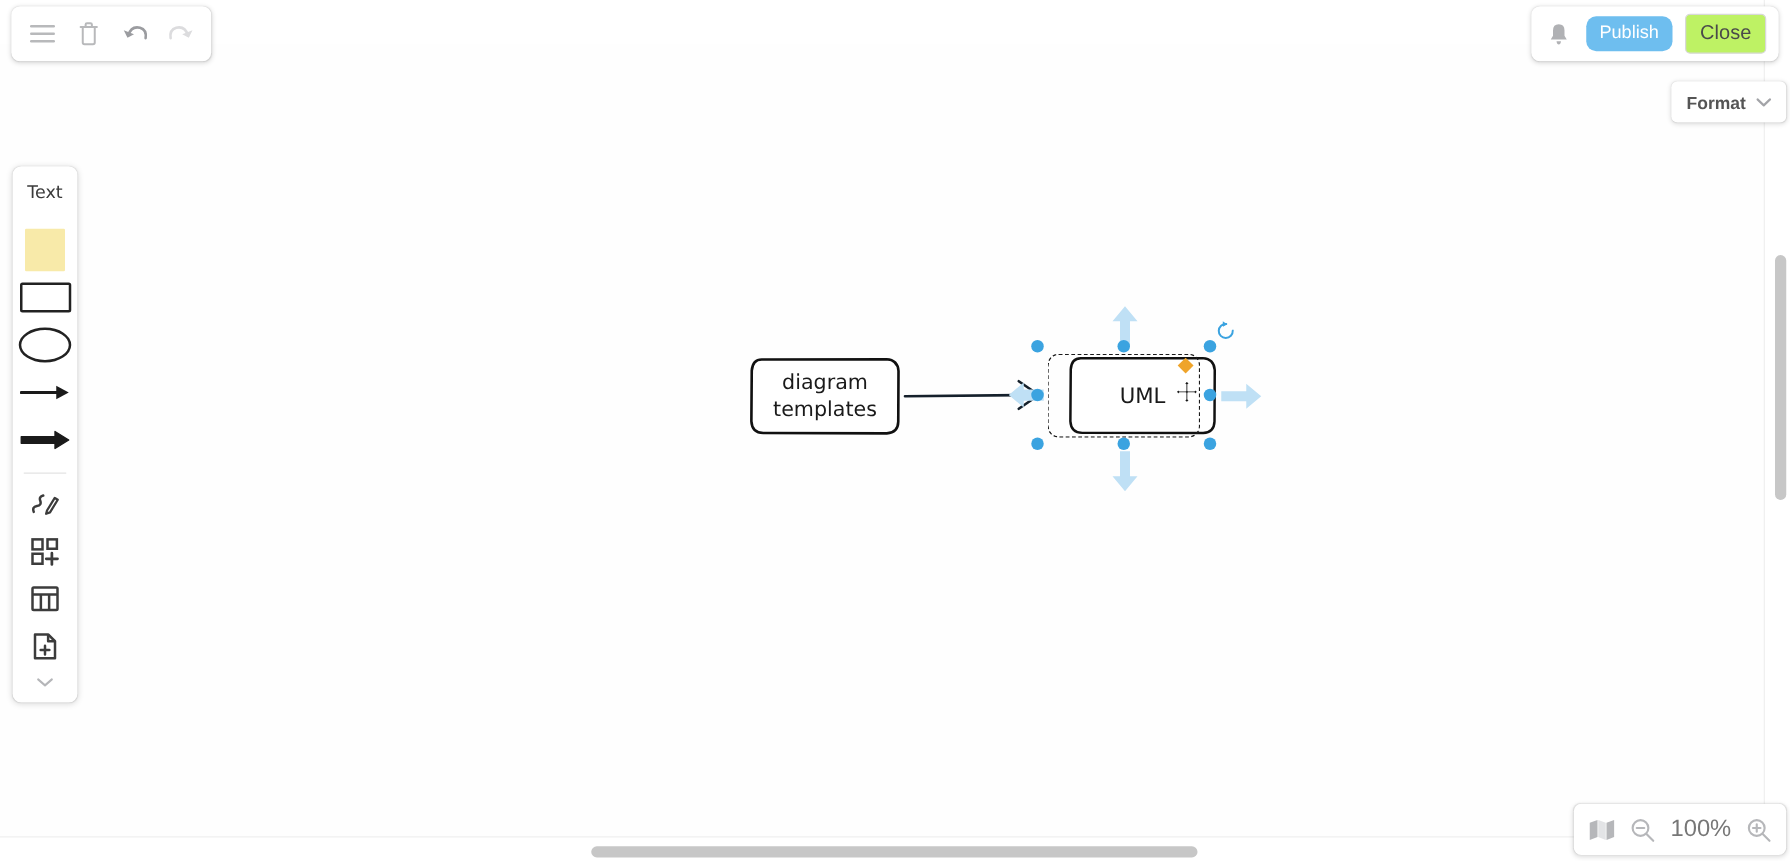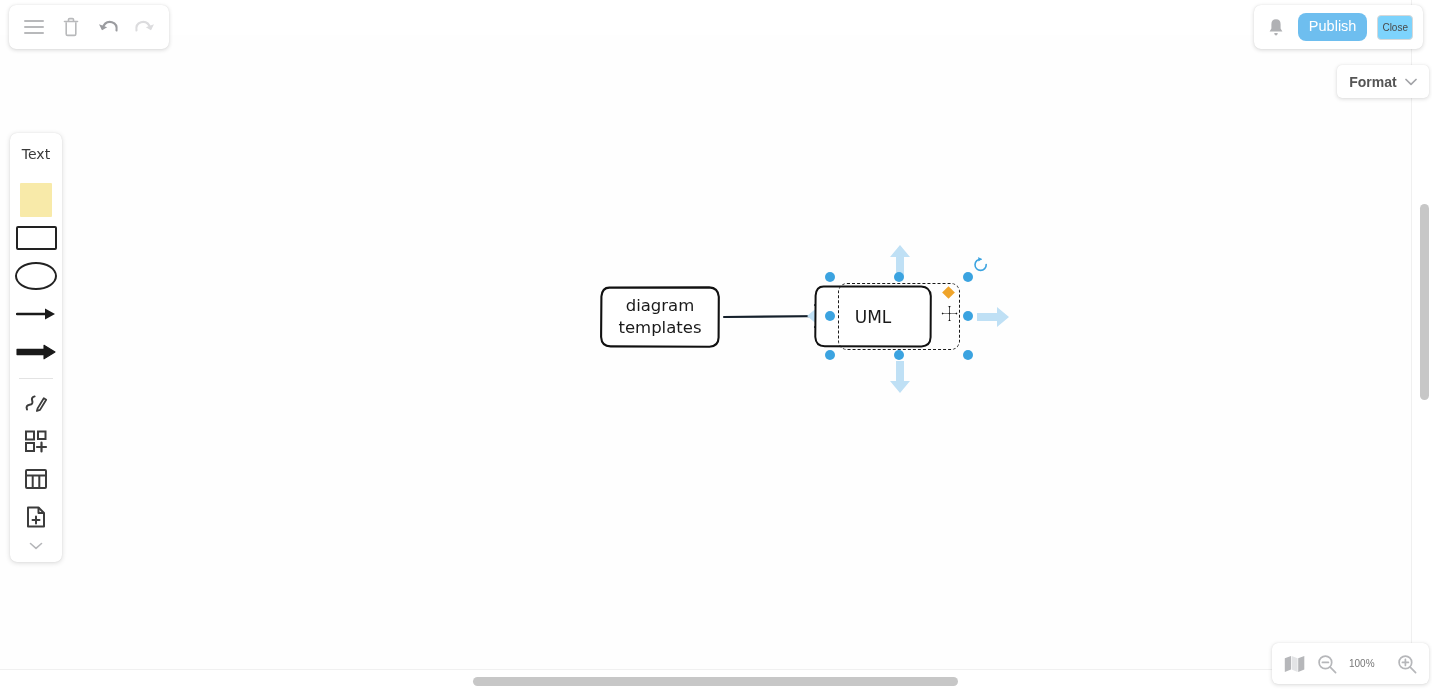--- a/index.html
+++ b/index.html
@@ -78,27 +78,27 @@
     color: #ffffff;
     border: none;
     border-radius: 8px;
     font-size: 14.5px;
     font-family: "Liberation Sans", sans-serif;
     padding: 6px 11px;
     cursor: pointer;
     line-height: 1.1;
   }
   #close-btn {
-    background: #7dd3fc;
+    background: #bef264;
     color: #4a4a4a;
     border: 1px solid #d8d8d8;
     border-radius: 4px;
-    font-size: 10px;
+    font-size: 16px;
     font-family: "Liberation Sans", sans-serif;
-    padding: 6px 4px;
+    padding: 6px 11px;
     cursor: pointer;
     line-height: 1.1;
   }
 
   
   #format-btn {
     position: absolute;
     right: 3px; top: 65px;
     width: 92px; height: 33px;
     background: #ffffff;
@@ -179,21 +179,21 @@
     background: #ffffff;
     border-radius: 6px;
     box-shadow: 0 1px 4px rgba(0,0,0,0.15), 0 0 1px rgba(0,0,0,0.10);
     display: flex;
     align-items: center;
     padding: 0 12px;
     gap: 12px;
     box-sizing: border-box;
   }
   #zoom-level {
-    font-size: 10px;
+    font-size: 19px;
     color: #777777;
     min-width: 36px;
     text-align: left;
   }
   .zoom-icon-btn { cursor: pointer; display:flex; align-items:center; }
 
   
   #scroll-v-track {
     position: absolute;
     right: 0; top: 0;
@@ -251,21 +251,21 @@
     justify-content: center;
     font-size: 16.5px;
     color: #1a1a1a;
     line-height: 1.35;
     text-align: center;
     pointer-events: none;
   }
 
   #shape-uml {
     position: absolute;
-    left: 813px; top: 249px;
+    left: 854px; top: 249px;
     width: 120px; height: 65px;
     cursor: move;
   }
   #uml-label {
     position: absolute;
     left: 0; top: 0;
     width: 120px; height: 65px;
     display: flex;
     align-items: center;
     justify-content: center;

